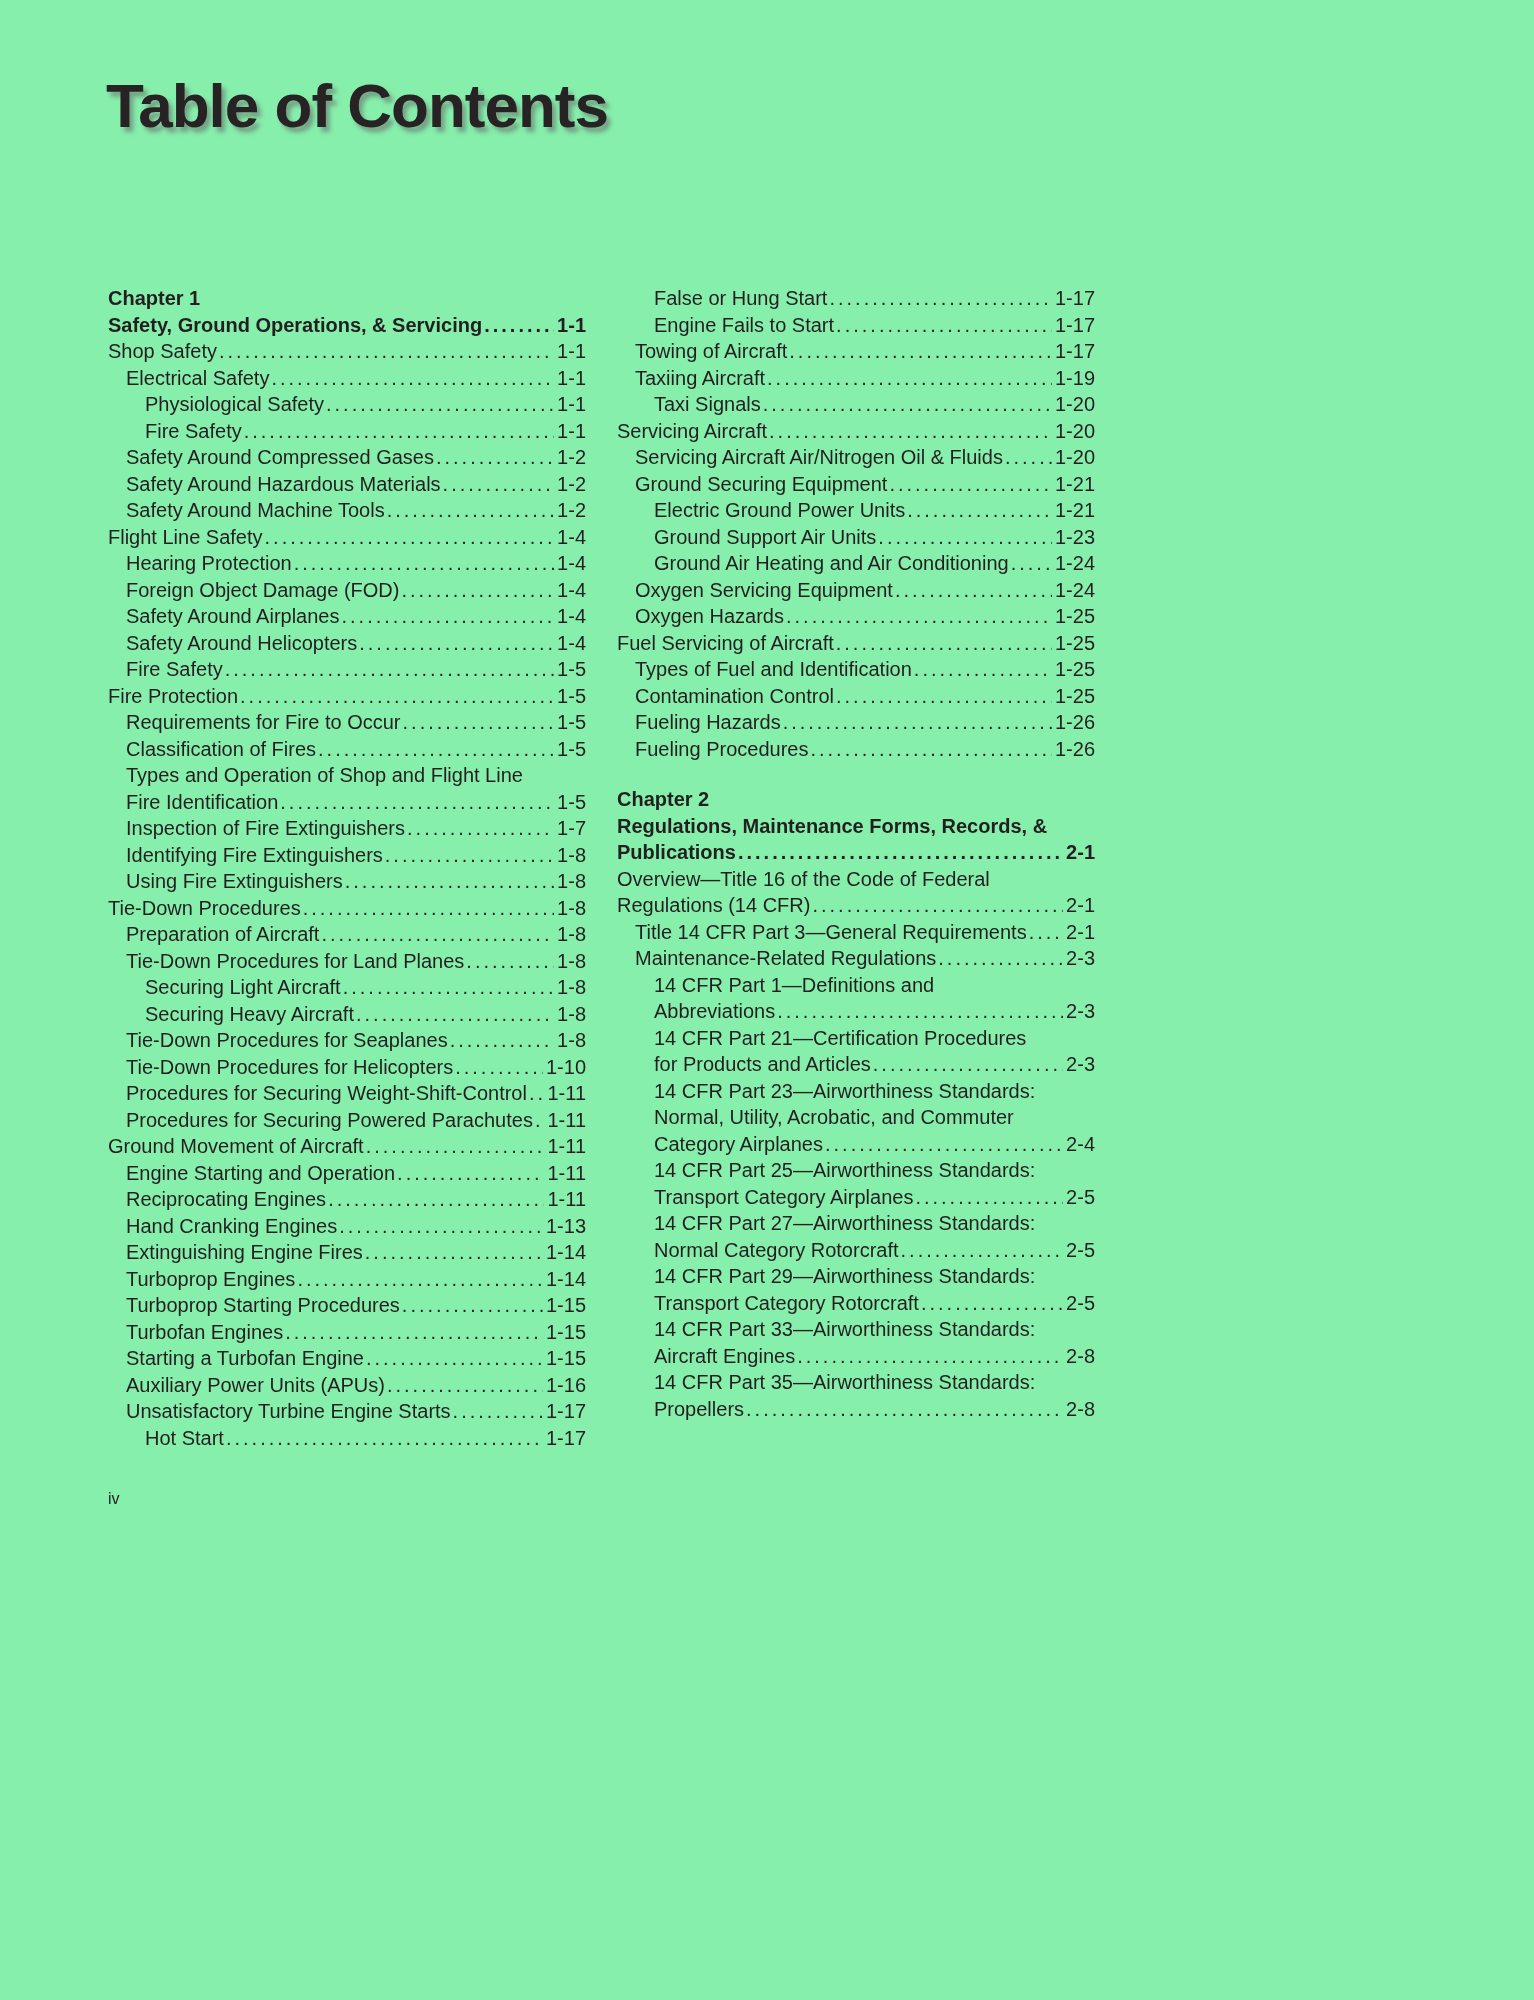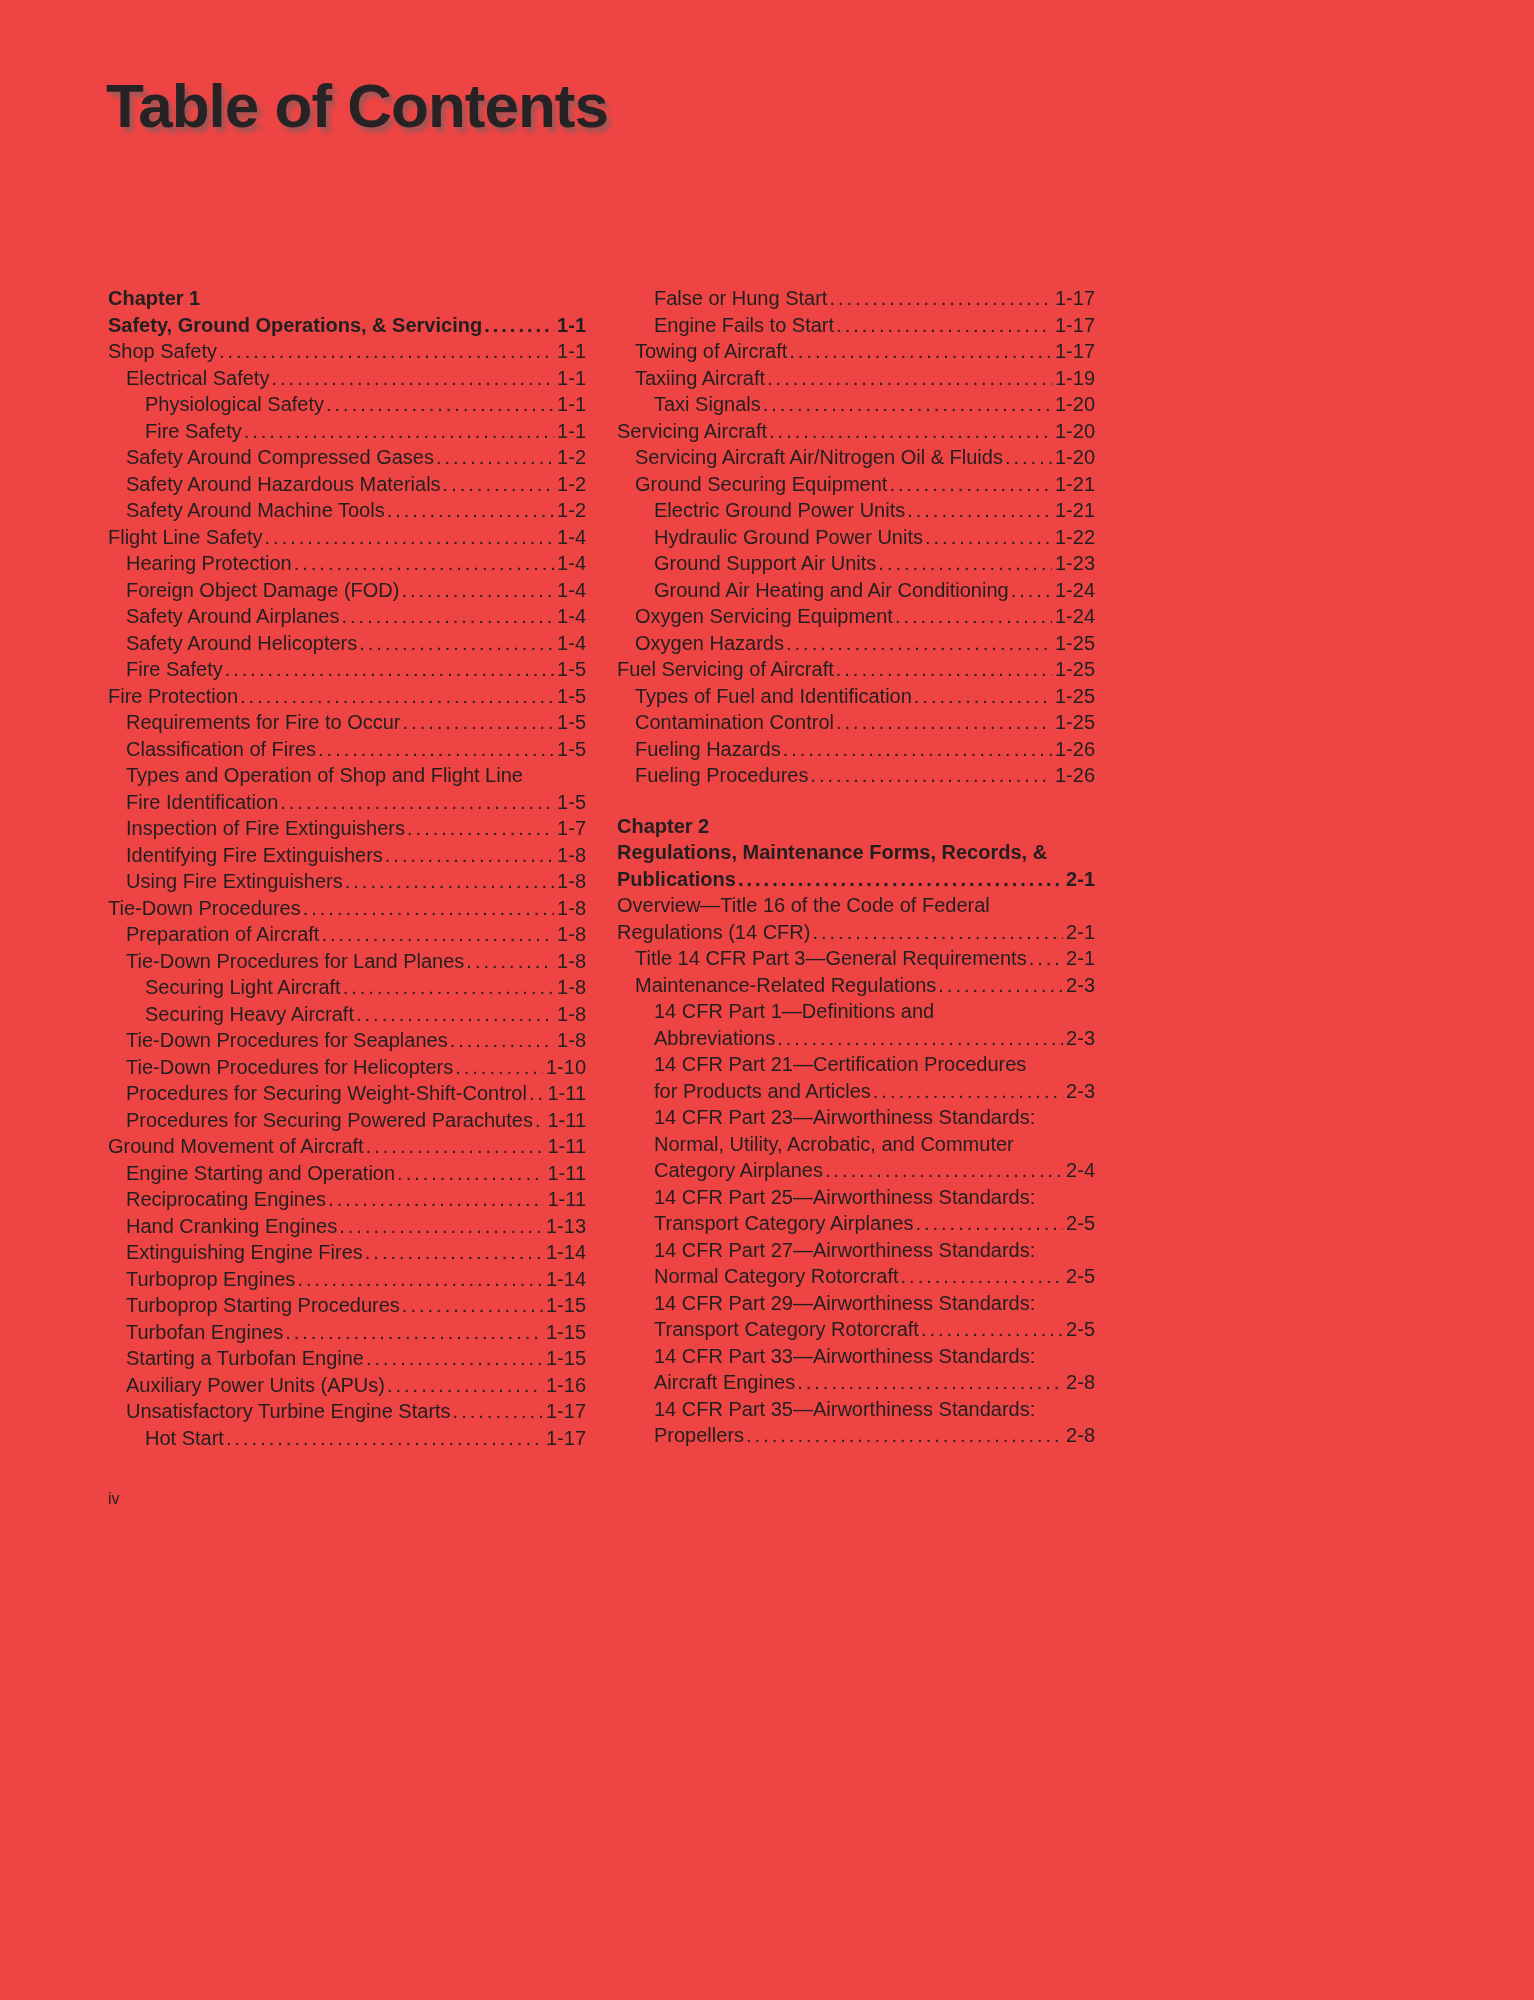--- a/index.html
+++ b/index.html
@@ -11,21 +11,21 @@
     width: 1534px;
     height: 2000px;
     position: relative;
     font-family: "Liberation Sans", "DejaVu Sans", sans-serif;
     color: #231f20;
     overflow: hidden;
   }
   .page {
     position: absolute;
     inset: 0;
-    background: #ef4444;
+    background: #86efac;
   }
   .doc-title {
     position: absolute;
     left: 106px;
     top: 70px;
     margin: 0;
     font-size: 62px;
     font-weight: bold;
     letter-spacing: -1px;
     color: #272324;
@@ -448,27 +448,20 @@
         </div>
         <div class="entry indent-2">
           <div class="line">
             <span class="text">Electric Ground Power Units</span>
             <span class="leader"></span>
             <span class="pagenum">1-21</span>
           </div>
         </div>
         <div class="entry indent-2">
           <div class="line">
-            <span class="text">Hydraulic Ground Power Units</span>
-            <span class="leader"></span>
-            <span class="pagenum">1-22</span>
-          </div>
-        </div>
-        <div class="entry indent-2">
-          <div class="line">
             <span class="text">Ground Support Air Units</span>
             <span class="leader"></span>
             <span class="pagenum">1-23</span>
           </div>
         </div>
         <div class="entry indent-2">
           <div class="line">
             <span class="text">Ground Air Heating and Air Conditioning</span>
             <span class="leader"></span>
             <span class="pagenum">1-24</span>

